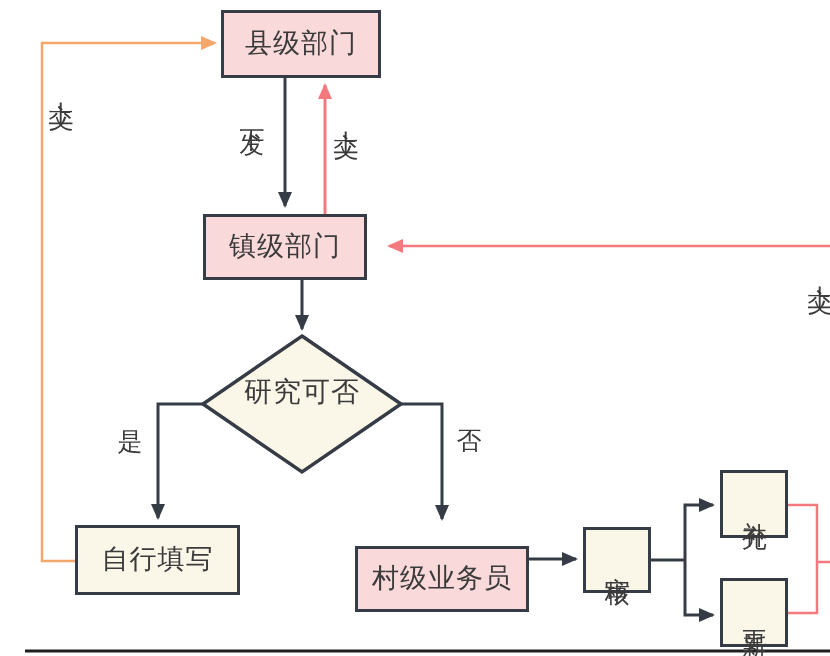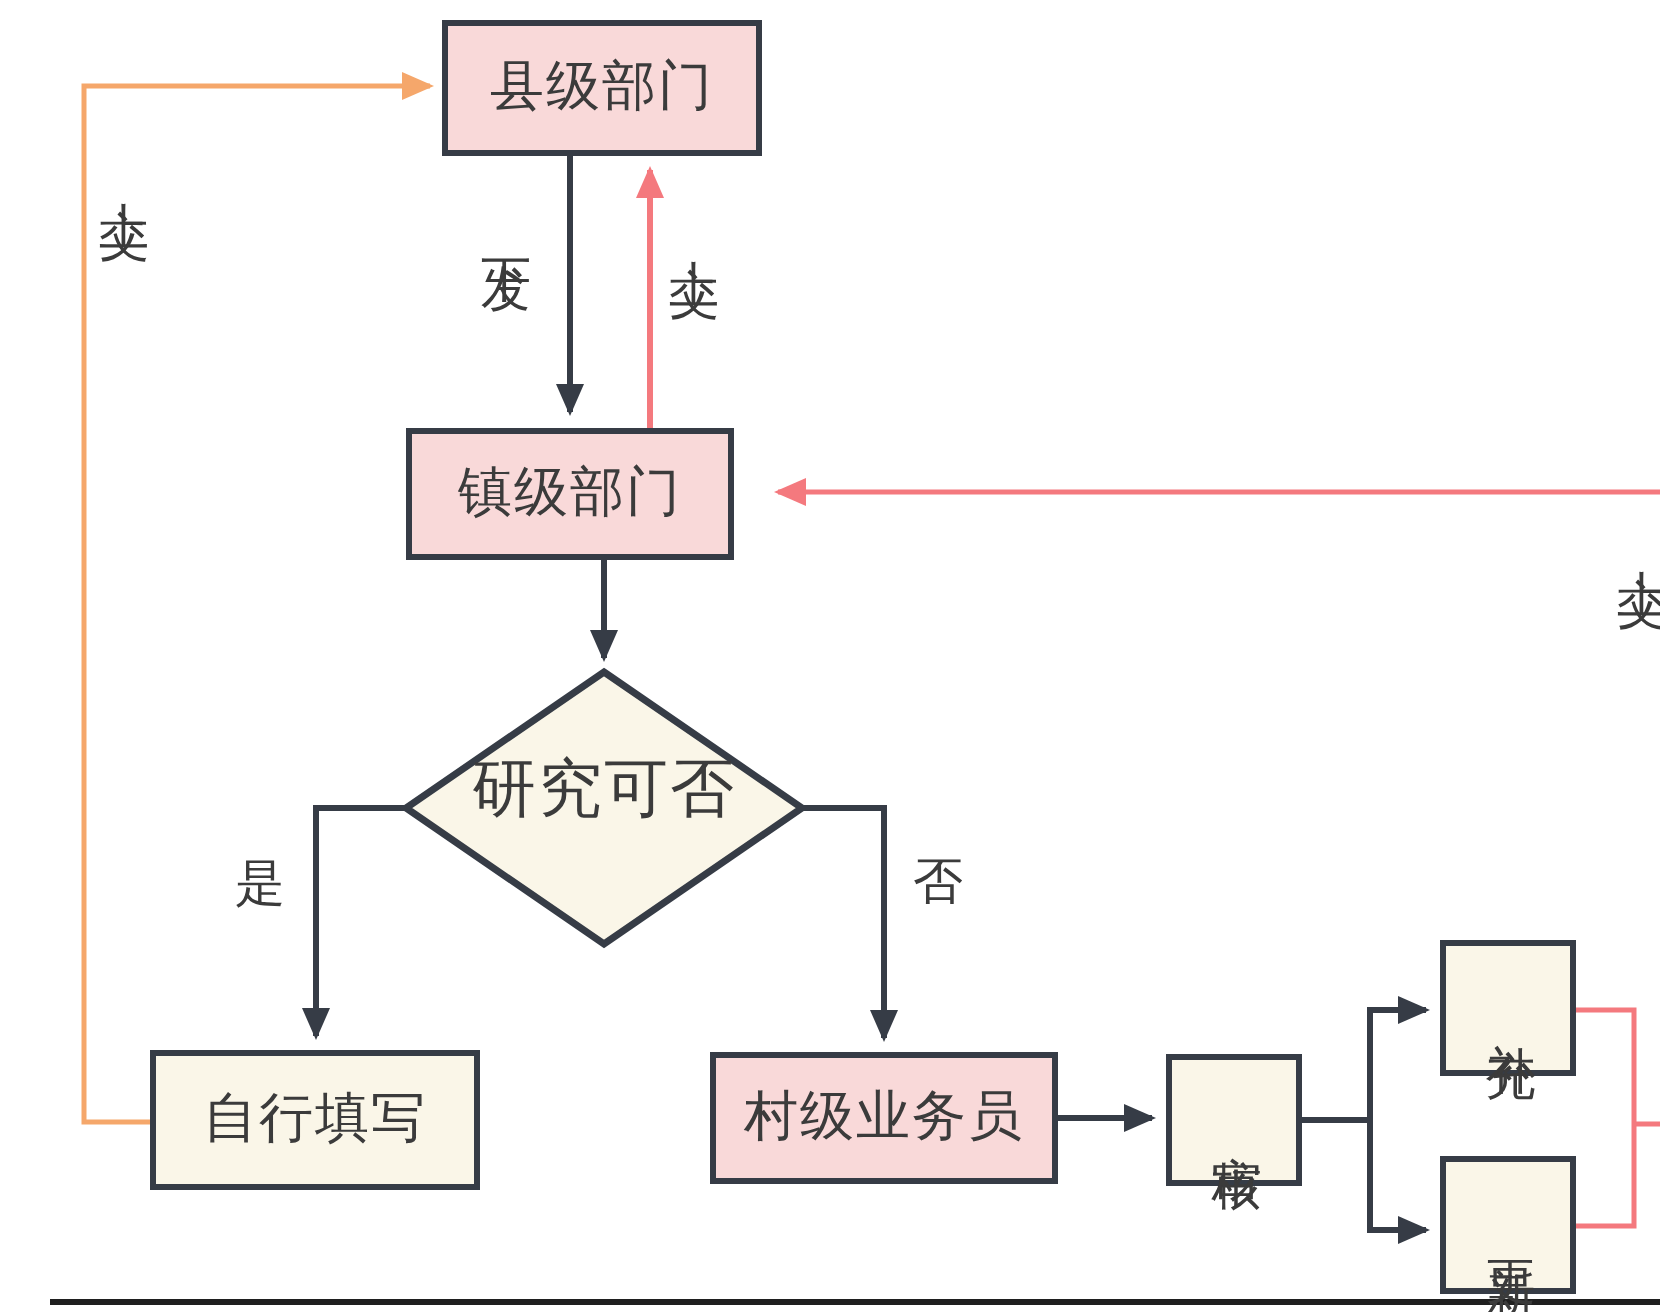--- a/index.html
+++ b/index.html
@@ -44,31 +44,31 @@
   }
   .vtext {
     writing-mode: vertical-rl;
     text-orientation: upright;
     letter-spacing: 3px;
   }
 
   #node-county        { left: 196px; top: 10px;  width: 160px; height: 68px; }
   #node-town          { left: 178px; top: 214px; width: 164px; height: 66px; }
   #node-self-fill     { left: 50px;  top: 525px; width: 165px; height: 70px; }
-  #node-village-clerk { left: 330px; top: 526px; width: 174px; height: 66px; }
+  #node-village-clerk { left: 330px; top: 546px; width: 174px; height: 66px; }
   #node-review        { left: 558px; top: 527px; width: 68px;  height: 66px; }
   #node-supplement    { left: 695px; top: 470px; width: 68px;  height: 68px; }
   #node-update        { left: 695px; top: 578px; width: 68px;  height: 69px; }
 
   #node-decision-text {
     position: absolute;
     left: 187px; top: 374px;
     width: 180px;
     color: #3b3b3b;
-    font-size: 32px;
+    font-size: 28px;
     line-height: 1.25;
     text-align: center;
     letter-spacing: 1px;
   }
   #node-decision-text span { display: block; }
 
   .edge-label {
     position: absolute;
     color: #3b3b3b;
     font-size: 25px;

